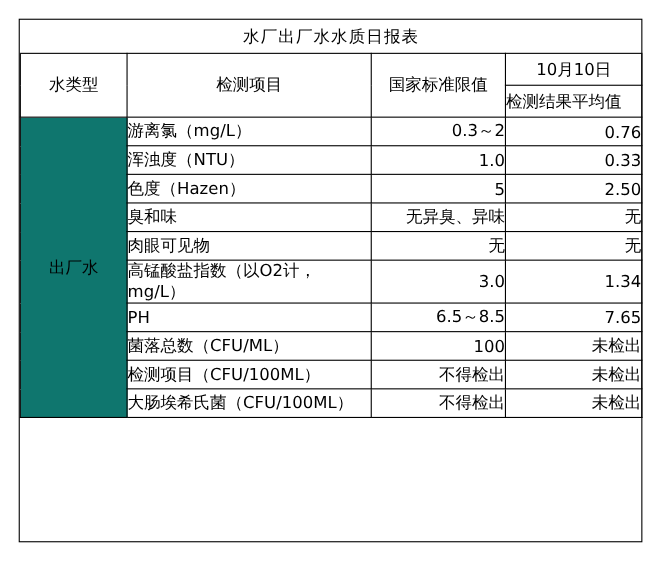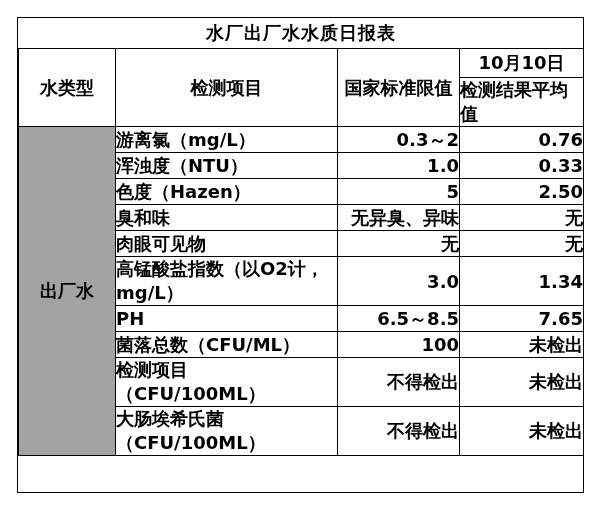--- a/index.html
+++ b/index.html
@@ -26,22 +26,22 @@
     background: #ffffff;
   }
   table.report {
     border-collapse: collapse;
     width: 100%;
     table-layout: fixed;
   }
   table.report td, table.report th {
     border: 1px solid #000000;
     padding: 0;
-    font-weight: bold;
-    font-size: 18px;
+    font-weight: normal;
+    font-size: 15px;
     vertical-align: middle;
   }
   .title-cell {
     height: 30px;
     text-align: center;
     font-size: 16px;
     font-weight: bold;
     letter-spacing: 1px;
     border-left: 0 !important;
     border-right: 0 !important;
@@ -56,21 +56,21 @@
     font-size: 14.5px;
     font-weight: bold;
     height: 28px;
   }
   .avg-cell {
     text-align: left;
     font-size: 12px;
     height: 28px;
   }
   .watertype-cell {
-    background: #a3a3a3;
+    background: #0f766e;
     text-align: center;
     font-size: 13px;
     font-weight: bold;
   }
   .item-cell {
     text-align: left;
     padding-left: 12px;
     height: 25px;
     font-size: 12.5px;
   }

